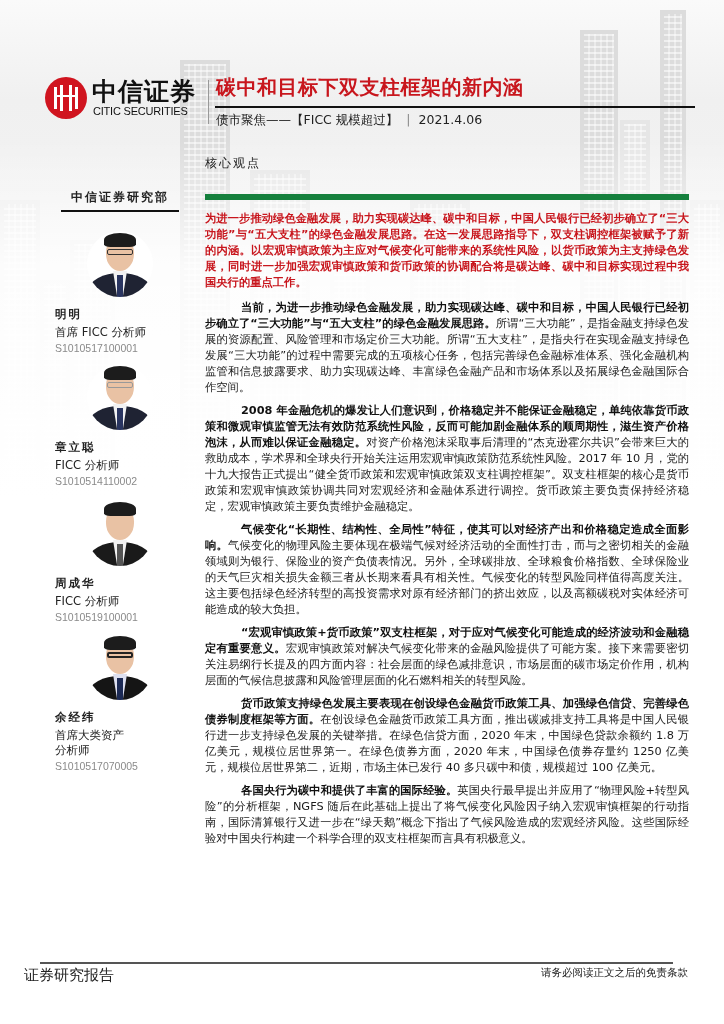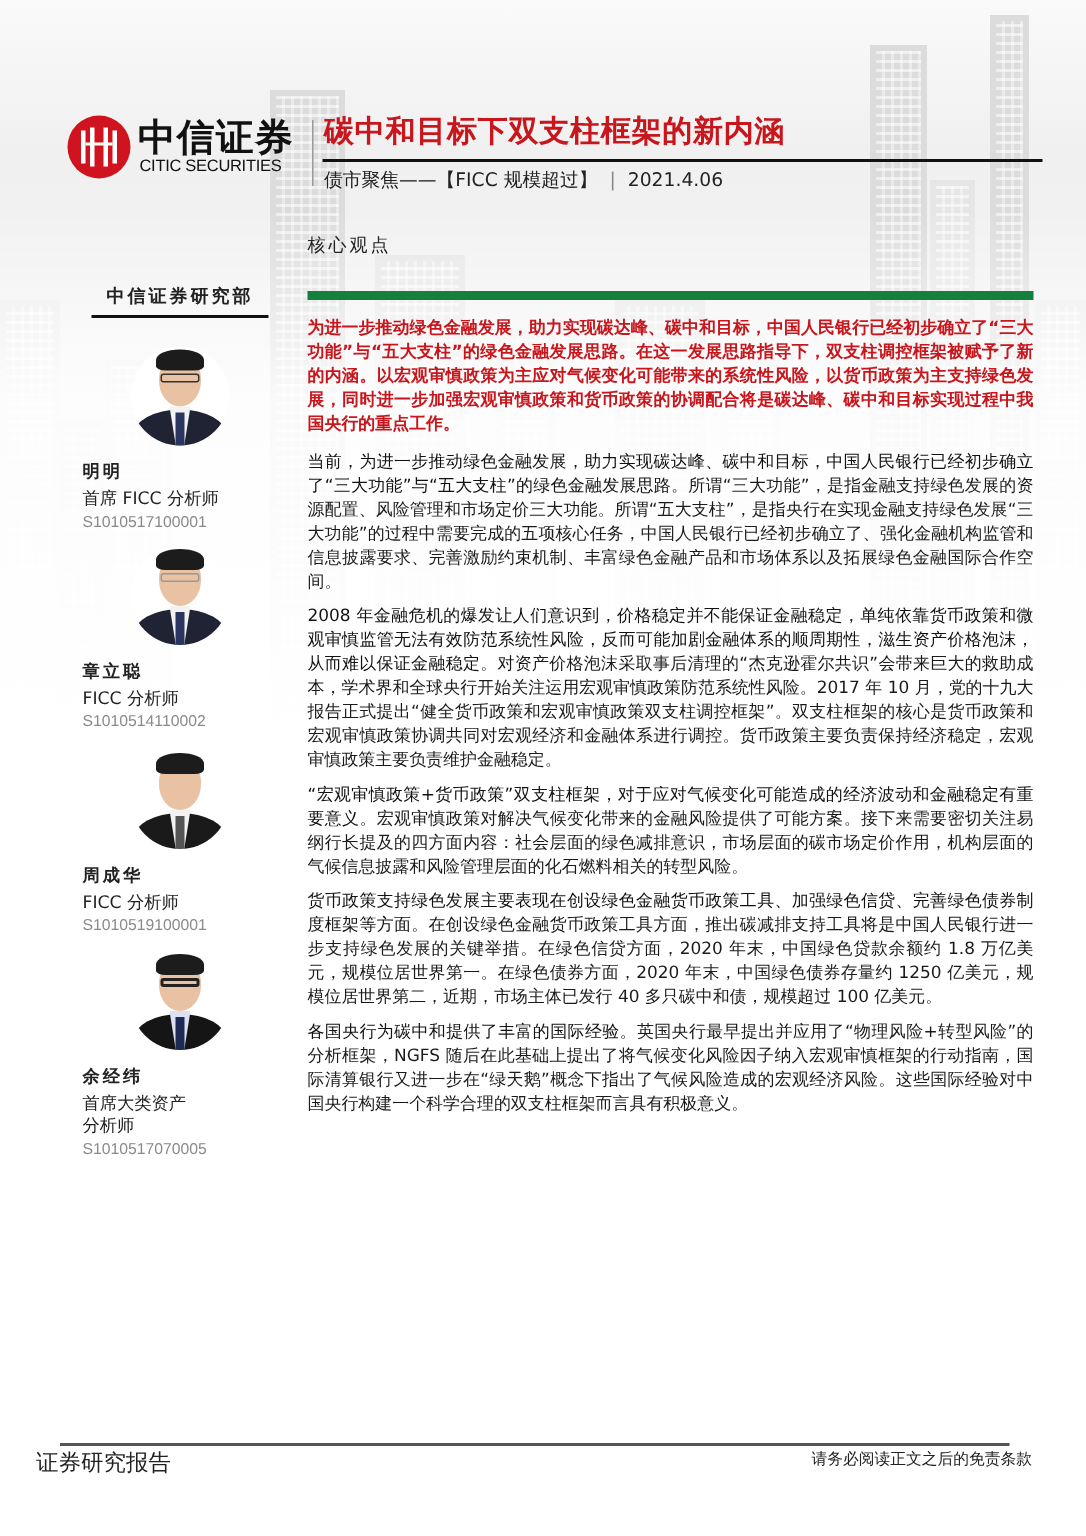--- a/index.html
+++ b/index.html
@@ -46,21 +46,21 @@
   .avatar .tie { position: absolute; left: 30px; top: 44px; width: 6px; height: 22px; background: #2a3560; }
   .avatar .glasses { position: absolute; left: 20px; top: 18px; width: 26px; height: 6px; border: 1.5px solid #333; border-radius: 2px; }
   .a-name { font-size: 11.5px; font-weight: bold; color: #222; margin-top: 10px; letter-spacing: 2px; }
   .a-title { font-size: 11.5px; color: #222; margin-top: 3px; line-height: 1.3; }
   .a-id { font-size: 10.5px; color: #8a8a8a; margin-top: 2px; font-family: "Liberation Sans", sans-serif; }
 
   .right-col { position: absolute; left: 205px; top: 155px; width: 484px; }
   .section-head { font-size: 12px; font-weight: normal; color: #222; letter-spacing: 2px; padding-bottom: 22px; border-bottom: 6px solid #15803d; }
   .summary { margin-top: 11px; font-size: 11.3px; line-height: 16px; color: #c8161d; font-weight: bold; text-align: justify; }
   .para { margin-top: 7px; font-size: 11.3px; line-height: 16px; color: #1a1a1a; text-align: justify; }
-  .para b { font-weight: normal; color: #111; }
+  .para b { font-weight: bold; color: #111; margin-left: 36px; }
 
   .footer-rule { position: absolute; left: 40px; top: 962px; width: 633px; height: 2px; background: #555; }
   .footer-left { position: absolute; left: 24px; top: 966px; font-size: 15px; color: #222; }
   .footer-right { position: absolute; right: 36px; top: 966px; font-size: 10.5px; color: #222; }
 </style>
 </head>
 <body>
 
 <div class="bg-city">
   <div class="bld light" style="left:0;width:40px;height:300px;"></div>
@@ -158,24 +158,27 @@
     <div class="a-title" style="margin-top:0;">分析师</div>
     <div class="a-id">S1010517070005</div>
   </div>
 </div>
 
 <div class="right-col">
   <div class="section-head">核心观点</div>
   <div class="summary">为进一步推动绿色金融发展，助力实现碳达峰、碳中和目标，中国人民银行已经初步确立了“三大功能”与“五大支柱”的绿色金融发展思路。在这一发展思路指导下，双支柱调控框架被赋予了新的内涵。以宏观审慎政策为主应对气候变化可能带来的系统性风险，以货币政策为主支持绿色发展，同时进一步加强宏观审慎政策和货币政策的协调配合将是碳达峰、碳中和目标实现过程中我国央行的重点工作。</div>
 
   <p class="para" style="margin-top:9px;">
-    <b>当前，为进一步推动绿色金融发展，助力实现碳达峰、碳中和目标，中国人民银行已经初步确立了“三大功能”与“五大支柱”的绿色金融发展思路。</b><span>所谓“三大功能”，是指金融支持绿色发展的资源配置、风险管理和市场定价三大功能。所谓“五大支柱”，是指央行在实现金融支持绿色发展“三大功能”的过程中需要完成的五项核心任务，中国人民银行已经初步确立了、强化金融机构监管和信息披露要求、完善激励约束机制、丰富绿色金融产品和市场体系以及拓展绿色金融国际合作空间。</span>
+    <b>当前，为进一步推动绿色金融发展，助力实现碳达峰、碳中和目标，中国人民银行已经初步确立了“三大功能”与“五大支柱”的绿色金融发展思路。</b><span>所谓“三大功能”，是指金融支持绿色发展的资源配置、风险管理和市场定价三大功能。所谓“五大支柱”，是指央行在实现金融支持绿色发展“三大功能”的过程中需要完成的五项核心任务，包括完善绿色金融标准体系、强化金融机构监管和信息披露要求、助力实现碳达峰、丰富绿色金融产品和市场体系以及拓展绿色金融国际合作空间。</span>
   </p>
   <p class="para">
     <b>2008 年金融危机的爆发让人们意识到，价格稳定并不能保证金融稳定，单纯依靠货币政策和微观审慎监管无法有效防范系统性风险，反而可能加剧金融体系的顺周期性，滋生资产价格泡沫，从而难以保证金融稳定。</b><span>对资产价格泡沫采取事后清理的“杰克逊霍尔共识”会带来巨大的救助成本，学术界和全球央行开始关注运用宏观审慎政策防范系统性风险。2017 年 10 月，党的十九大报告正式提出“健全货币政策和宏观审慎政策双支柱调控框架”。双支柱框架的核心是货币政策和宏观审慎政策协调共同对宏观经济和金融体系进行调控。货币政策主要负责保持经济稳定，宏观审慎政策主要负责维护金融稳定。</span>
+  </p>
+  <p class="para">
+    <b>气候变化“长期性、结构性、全局性”特征，使其可以对经济产出和价格稳定造成全面影响。</b><span>气候变化的物理风险主要体现在极端气候对经济活动的全面性打击，而与之密切相关的金融领域则为银行、保险业的资产负债表情况。另外，全球碳排放、全球粮食价格指数、全球保险业的天气巨灾相关损失金额三者从长期来看具有相关性。气候变化的转型风险同样值得高度关注。这主要包括绿色经济转型的高投资需求对原有经济部门的挤出效应，以及高额碳税对实体经济可能造成的较大负担。</span>
   </p>
   <p class="para">
     <b>“宏观审慎政策+货币政策”双支柱框架，对于应对气候变化可能造成的经济波动和金融稳定有重要意义。</b><span>宏观审慎政策对解决气候变化带来的金融风险提供了可能方案。接下来需要密切关注易纲行长提及的四方面内容：社会层面的绿色减排意识，市场层面的碳市场定价作用，机构层面的气候信息披露和风险管理层面的化石燃料相关的转型风险。</span>
   </p>
   <p class="para">
     <b>货币政策支持绿色发展主要表现在创设绿色金融货币政策工具、加强绿色信贷、完善绿色债券制度框架等方面。</b><span>在创设绿色金融货币政策工具方面，推出碳减排支持工具将是中国人民银行进一步支持绿色发展的关键举措。在绿色信贷方面，2020 年末，中国绿色贷款余额约 1.8 万亿美元，规模位居世界第一。在绿色债券方面，2020 年末，中国绿色债券存量约 1250 亿美元，规模位居世界第二，近期，市场主体已发行 40 多只碳中和债，规模超过 100 亿美元。</span>
   </p>
   <p class="para">
     <b>各国央行为碳中和提供了丰富的国际经验。</b><span>英国央行最早提出并应用了“物理风险+转型风险”的分析框架，NGFS 随后在此基础上提出了将气候变化风险因子纳入宏观审慎框架的行动指南，国际清算银行又进一步在“绿天鹅”概念下指出了气候风险造成的宏观经济风险。这些国际经验对中国央行构建一个科学合理的双支柱框架而言具有积极意义。</span>
   </p>

